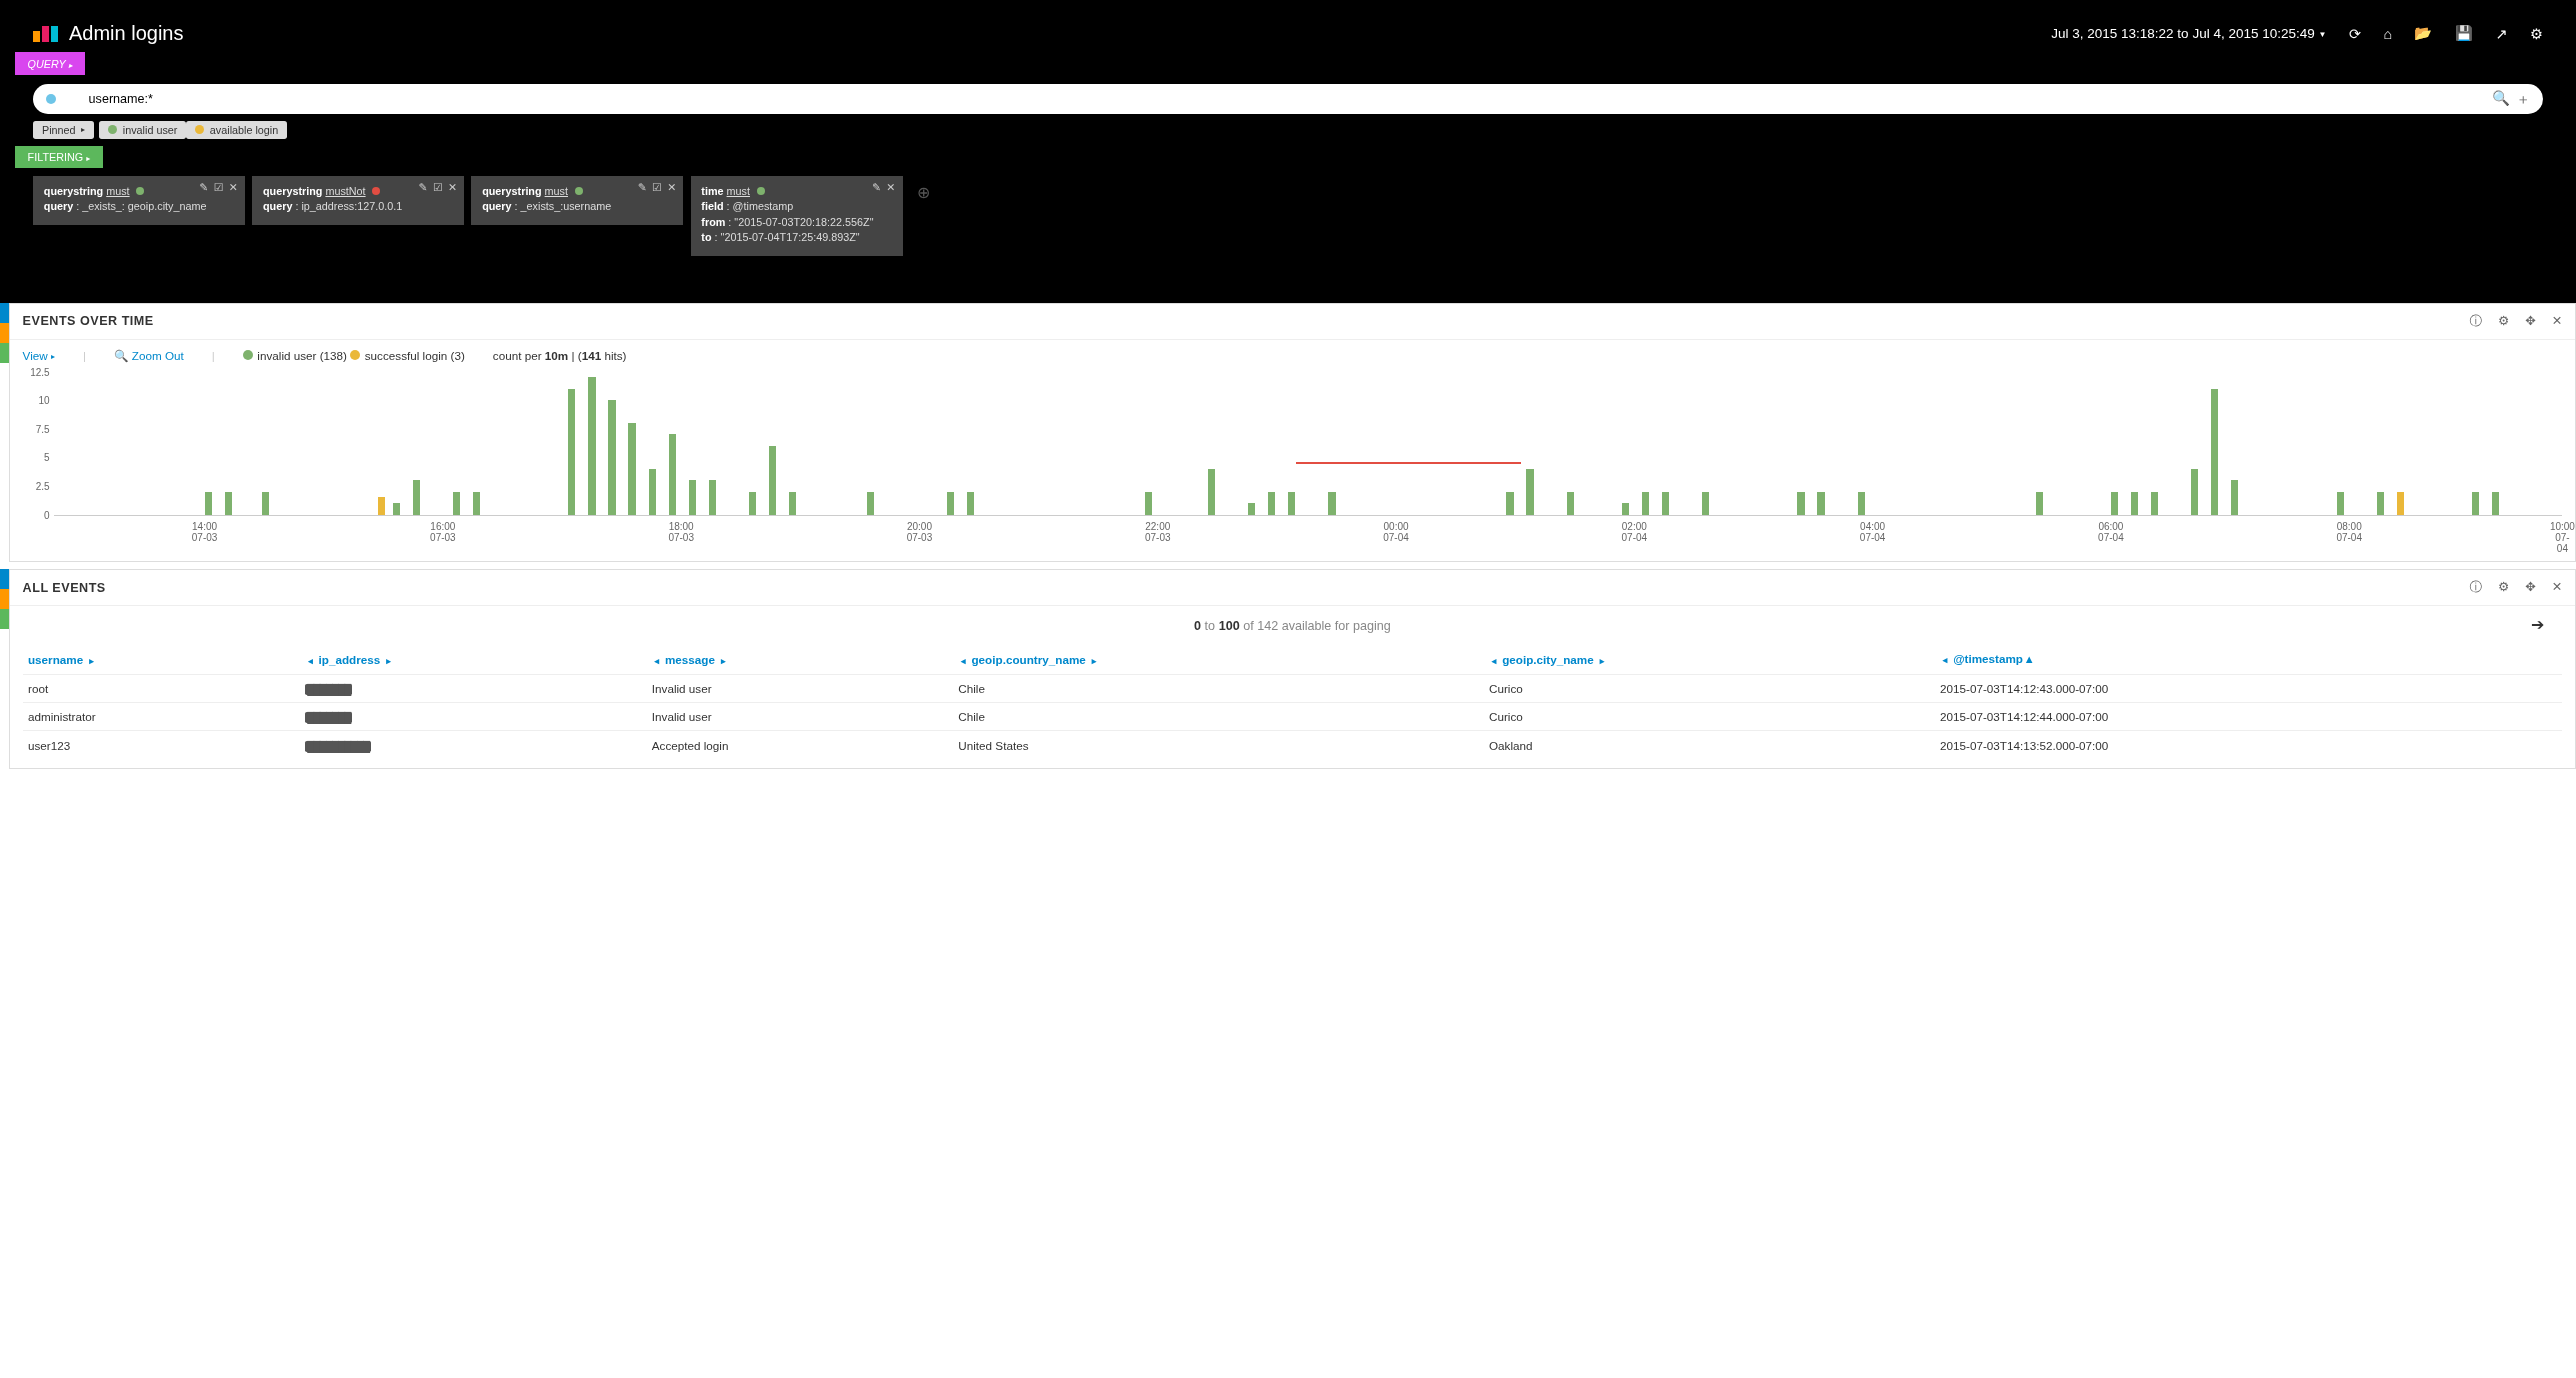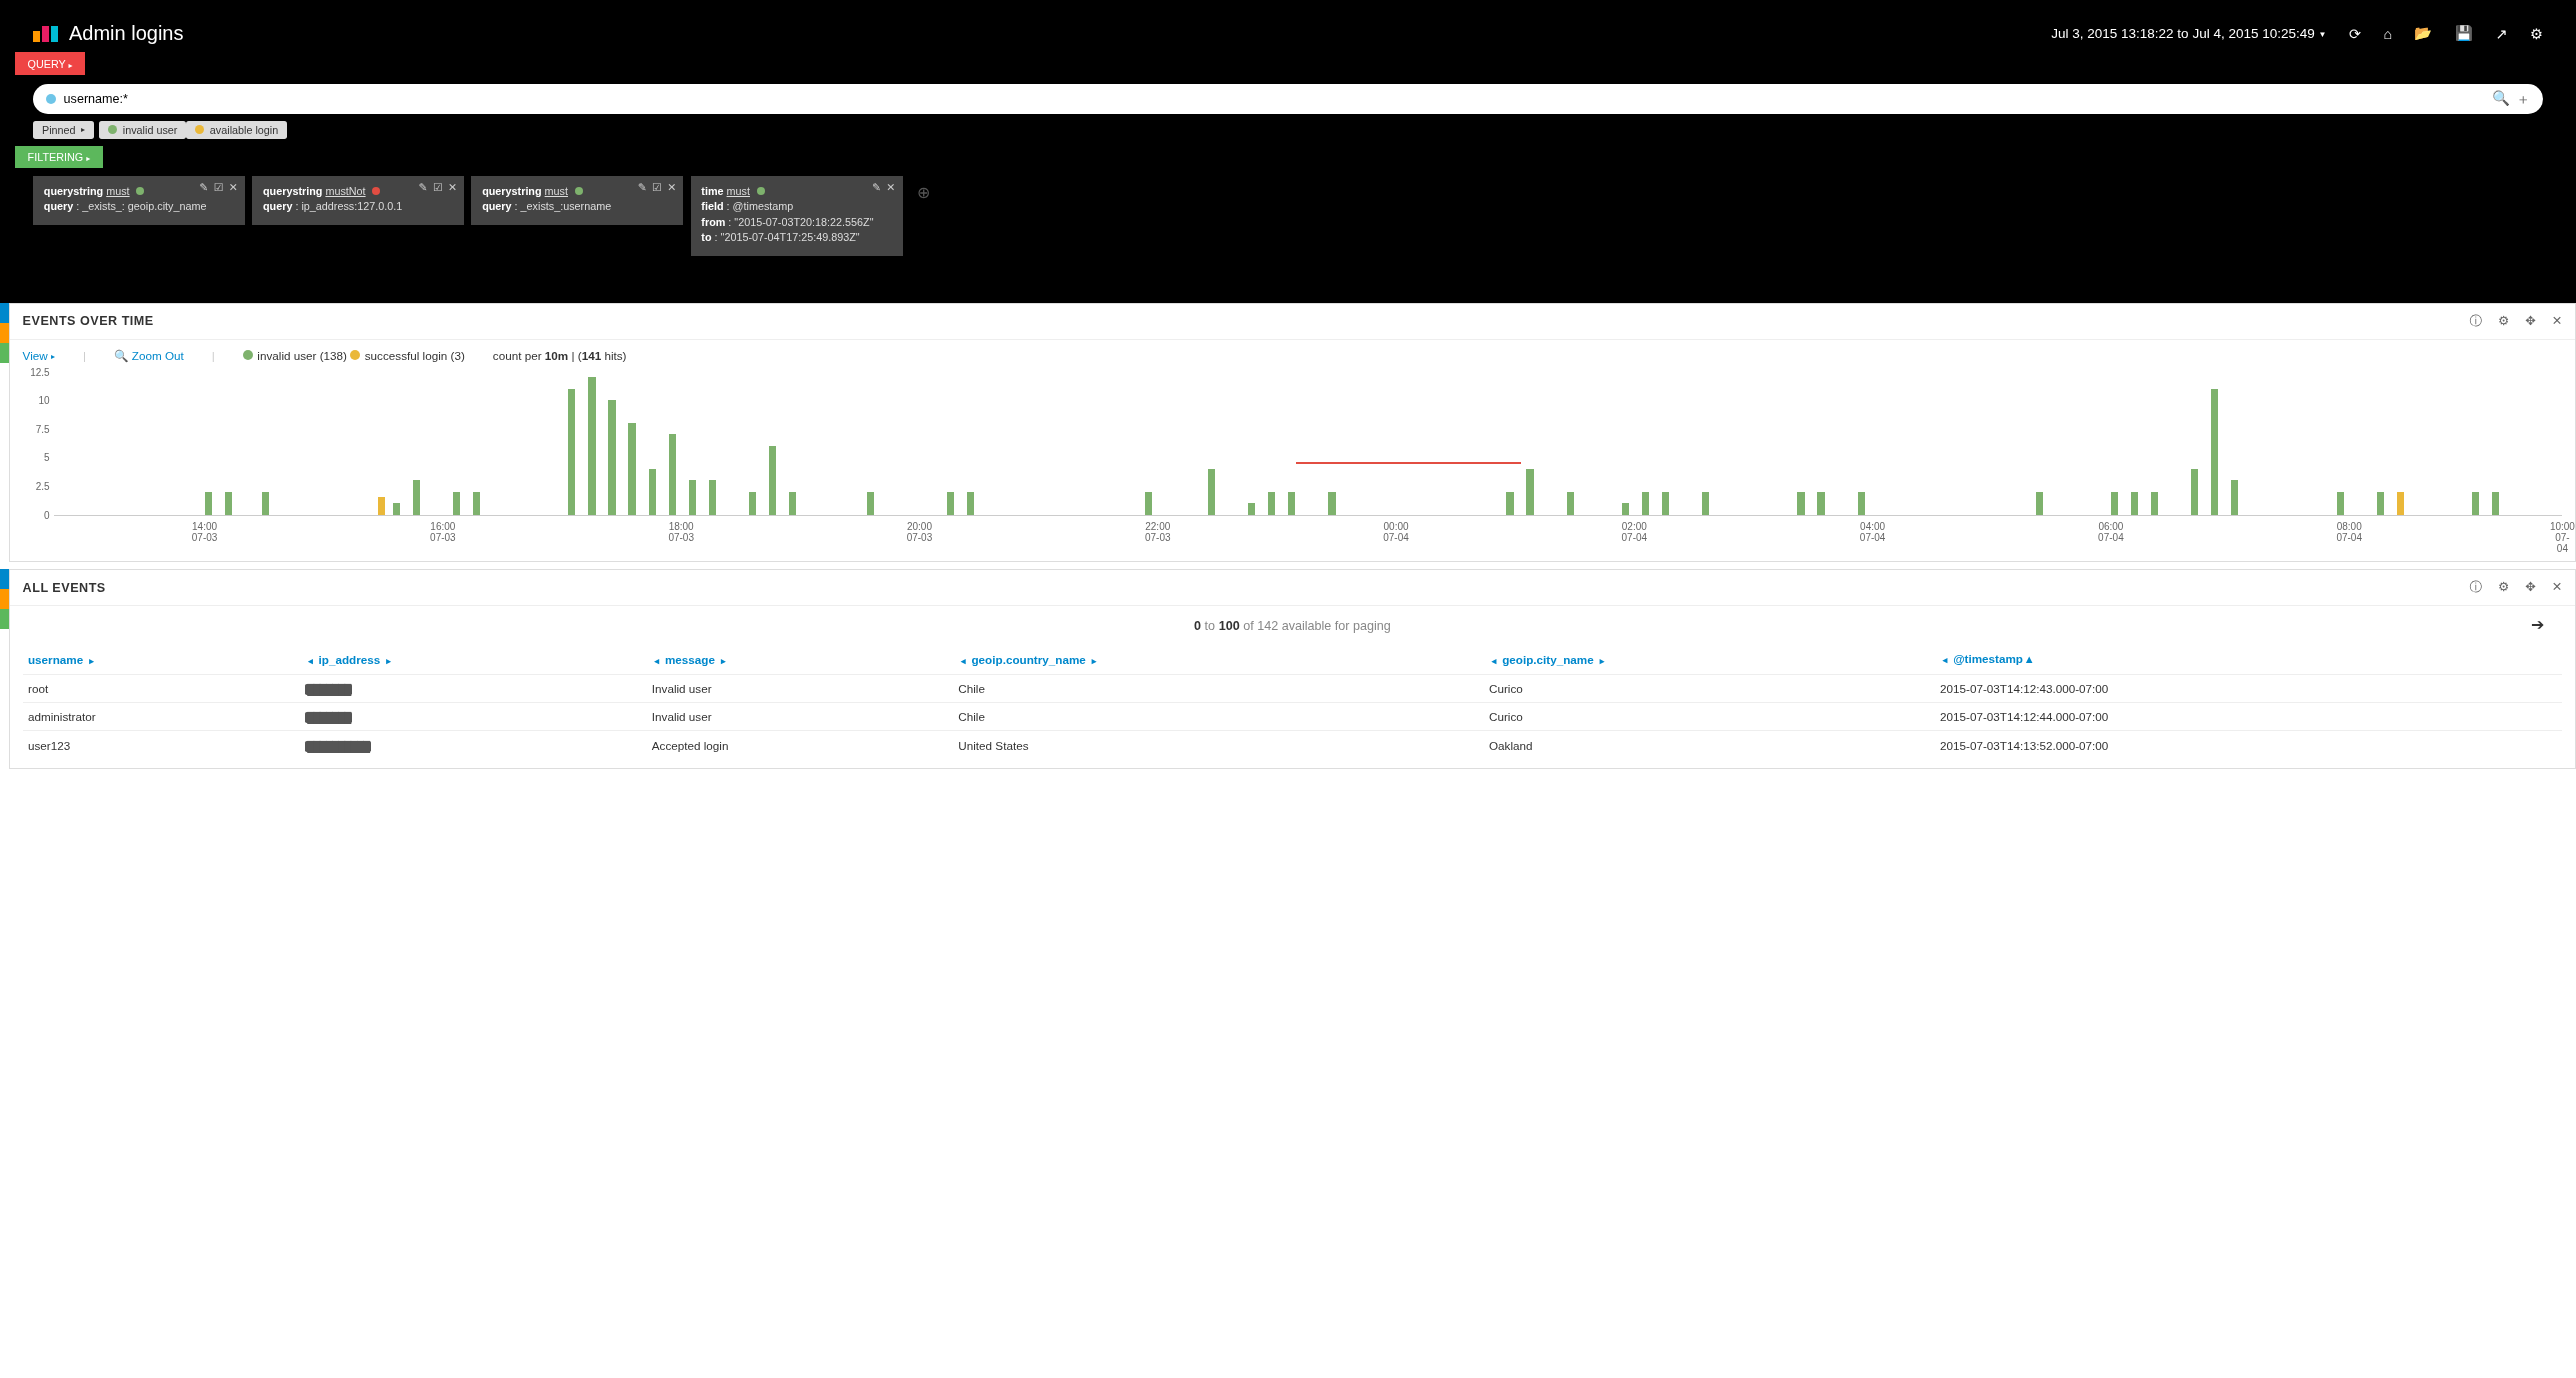--- a/index.html
+++ b/index.html
@@ -9,22 +9,22 @@
 .logo { display: inline-flex; margin-right: 9px; }
 .logo span { width: 7.2px; display: inline-block; margin-right: 1.8px; }
 .logo .b1 { height: 10.8px; background: #ff9800; margin-top: 5.4px; }
 .logo .b2 { height: 16px; background: #e91e63; }
 .logo .b3 { height: 16px; background: #00bcd4; }
 .title { font-size: 20px; font-weight: 300; color: #fff; }
 .header-right { margin-left: auto; display: flex; align-items: center; gap: 22.5px; }
 .time-range { font-size: 13.5px; cursor: pointer; }
 .icon-btn { color: #fff; cursor: pointer; font-size: 14.4px; }
 .query-section { padding: 0 0 13.5px 0; }
-.query-btn { background: #ef4444; color: #fff; border: none; padding: 5.4px 12.6px; font-size: 10.8px; cursor: pointer; }
-.searchbox { display: flex; align-items: center; background: #fff; border-radius: 18px; margin: 9px 18px 7.2px 18px; padding: 5.4px 12.6px; }
+.query-btn { background: #d946ef; color: #fff; border: none; padding: 5.4px 12.6px; font-size: 10.8px; cursor: pointer; font-style: italic; }
+.searchbox { display: flex; align-items: center; background: #fff; border-radius: 18px; margin: 9px 18px 7.2px 18px; padding: 5.4px 12.6px; gap: 25px; }
 .search-dot { width: 10.8px; height: 10.8px; border-radius: 50%; background: #6ec5e8; margin-right: 7.2px; }
 .search-input { flex: 1; border: none; outline: none; font-size: 12.6px; background: transparent; }
 .search-actions { display: flex; gap: 5.4px; color: #666; font-size: 14.4px; }
 .pills { display: flex; gap: 5.4px; padding: 0 18px; }
 .pill { background: #ddd; border-radius: 2.7px; padding: 2.7px 9px; font-size: 10.8px; color: #333; display: inline-flex; align-items: center; gap: 5.4px; cursor: pointer; }
 .pill .dot { width: 9px; height: 9px; border-radius: 50%; }
 .green { background: #7eb26d; }
 .orange { background: #eab839; }
 .filtering-btn { background: #5cb85c; color: #fff; border: none; padding: 5.4px 12.6px; font-size: 10.8px; margin-top: 7.2px; cursor: pointer; }
 .filter-cards { display: flex; gap: 7.2px; padding: 7.2px 18px 18px 18px; flex-wrap: wrap; align-items: flex-start; }

